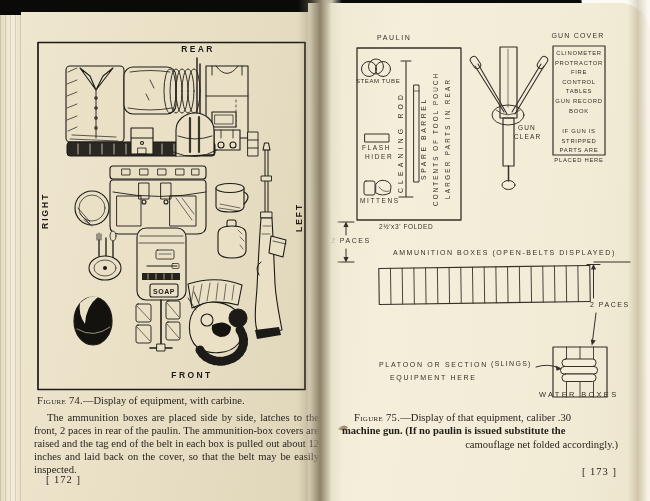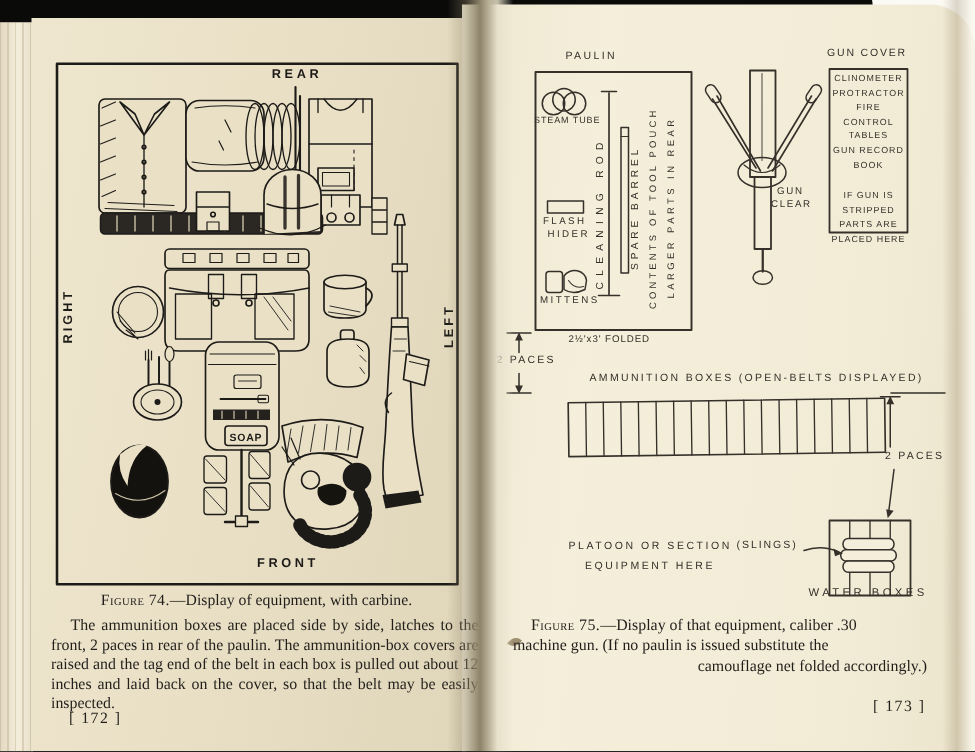--- a/index.html
+++ b/index.html
@@ -238,21 +238,21 @@
     </g>
 
     <path d="M338 429 q5 -6 10 -2 q-4 6 -10 2 z" fill="#7a6744" opacity=".7" stroke="none"></path>
   </svg>
 
   <div class="figlabel center" style="left:38px;top:45px;width:320px;">REAR</div>
   <div class="sidelabel" style="left:41px;top:229px;">RIGHT</div>
   <div class="sidelabel" style="left:295px;top:232px;">LEFT</div>
   <div class="figlabel center" style="left:38px;top:371px;width:308px;">FRONT</div>
 
-  <div class="caption" style="left:37px;top:395px;width:268px;text-align:center;font-size:10.5px;">
+  <div class="caption" style="left:37px;top:395px;width:268px;text-align:left;font-size:10.5px;">
     <span class="smallcaps">Figure 74.</span><span>—Display of equipment, with carbine.</span>
   </div>
   <div class="bodytext" style="left:34px;top:411px;width:285px;font-size:10.6px;line-height:13px;">The ammunition boxes are placed side by side, latches to the front, 2 paces in rear of the paulin. The ammunition-box covers are raised and the tag end of the belt in each box is pulled out about 12 inches and laid back on the cover, so that the belt may be easily inspected.</div>
   <div class="pagenum" style="left:46px;top:475px;">[ 172 ]</div>
 
   <div class="hand" style="left:377px;top:34px;font-size:7px;letter-spacing:1.6px;">PAULIN</div>
   <div class="hand" style="left:356px;top:78px;font-size:6px;letter-spacing:.6px;">STEAM TUBE</div>
   <div class="hand" style="left:362px;top:144px;font-size:6.5px;letter-spacing:1.6px;">FLASH</div>
   <div class="hand" style="left:365px;top:152.5px;font-size:6.5px;letter-spacing:1.6px;">HIDER</div>
   <div class="hand" style="left:360px;top:197px;font-size:6.5px;letter-spacing:1.6px;">MITTENS</div>
@@ -283,20 +283,20 @@
   <div class="hand" style="left:393px;top:249px;font-size:7px;letter-spacing:1.55px;">AMMUNITION BOXES (OPEN-BELTS DISPLAYED)</div>
   <div class="hand" style="left:590px;top:301px;font-size:7px;letter-spacing:1.5px;">2 PACES</div>
 
   <div class="hand" style="left:379px;top:361px;font-size:7px;letter-spacing:1.7px;">PLATOON OR SECTION</div>
   <div class="hand" style="left:390px;top:374px;font-size:7px;letter-spacing:1.7px;">EQUIPMENT HERE</div>
   <div class="hand" style="left:491px;top:360px;font-size:7px;letter-spacing:1.3px;">(SLINGS)</div>
   <div class="hand" style="left:539px;top:390px;font-size:7.5px;letter-spacing:2.3px;">WATER BOXES</div>
 
   <div class="caption" style="left:354px;top:411px;width:264px;font-size:10.6px;line-height:13.4px;">
     <span class="cap75-l"><span class="smallcaps">Figure 75.</span><span>—Display of that equipment, caliber .30</span></span>
-    <span class="cap75-l" style="margin-left:-12px;">machine gun. (If no paulin is issued substitute the</span>
+    <span class="cap75-l" style="margin-left:-12px;font-weight:bold;">machine gun. (If no paulin is issued substitute the</span>
     <span class="cap75-l" style="text-align:right;">camouflage net folded accordingly.)</span>
   </div>
   <div class="pagenum" style="left:582px;top:467px;">[ 173 ]</div>
 
   <div class="gutter"></div>
   <div class="right-shade"></div>
 </div>
 
 </body></html>

